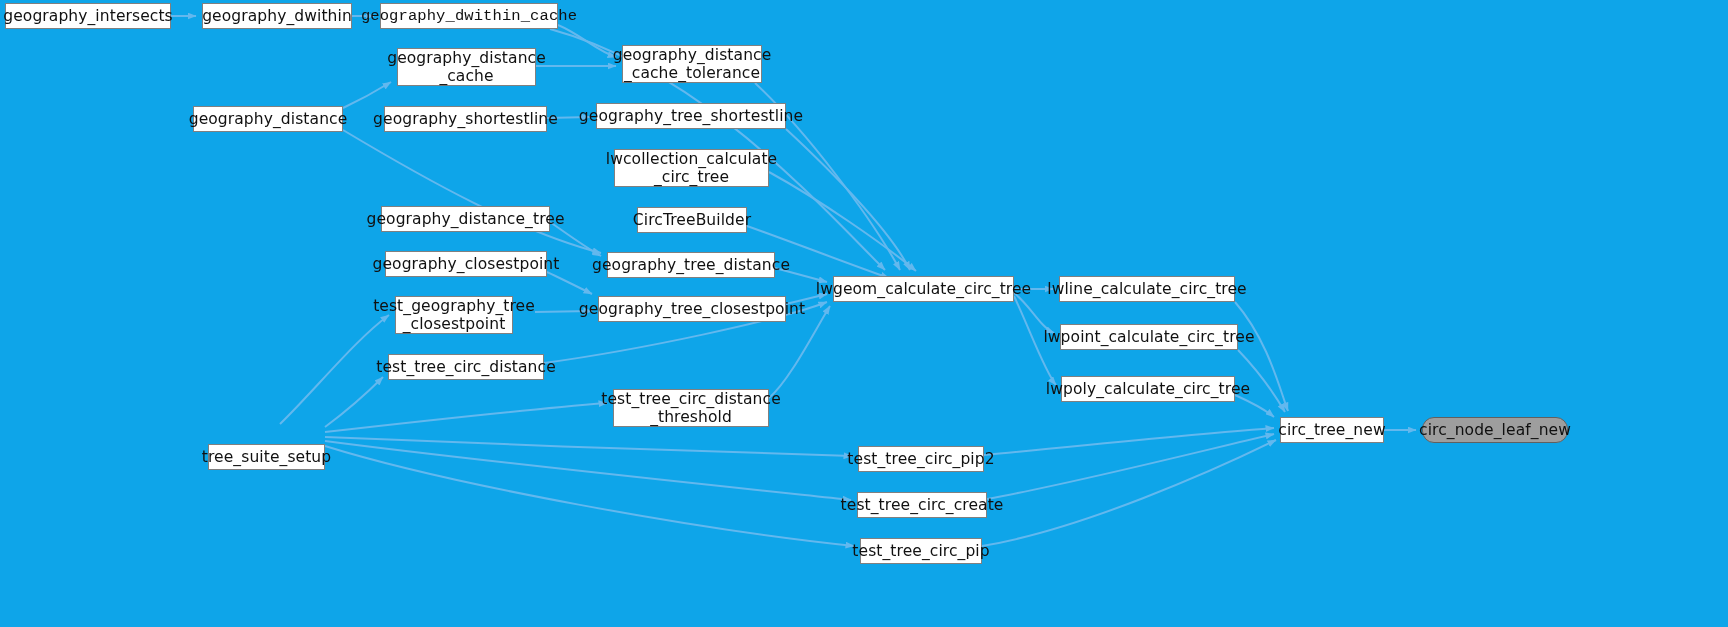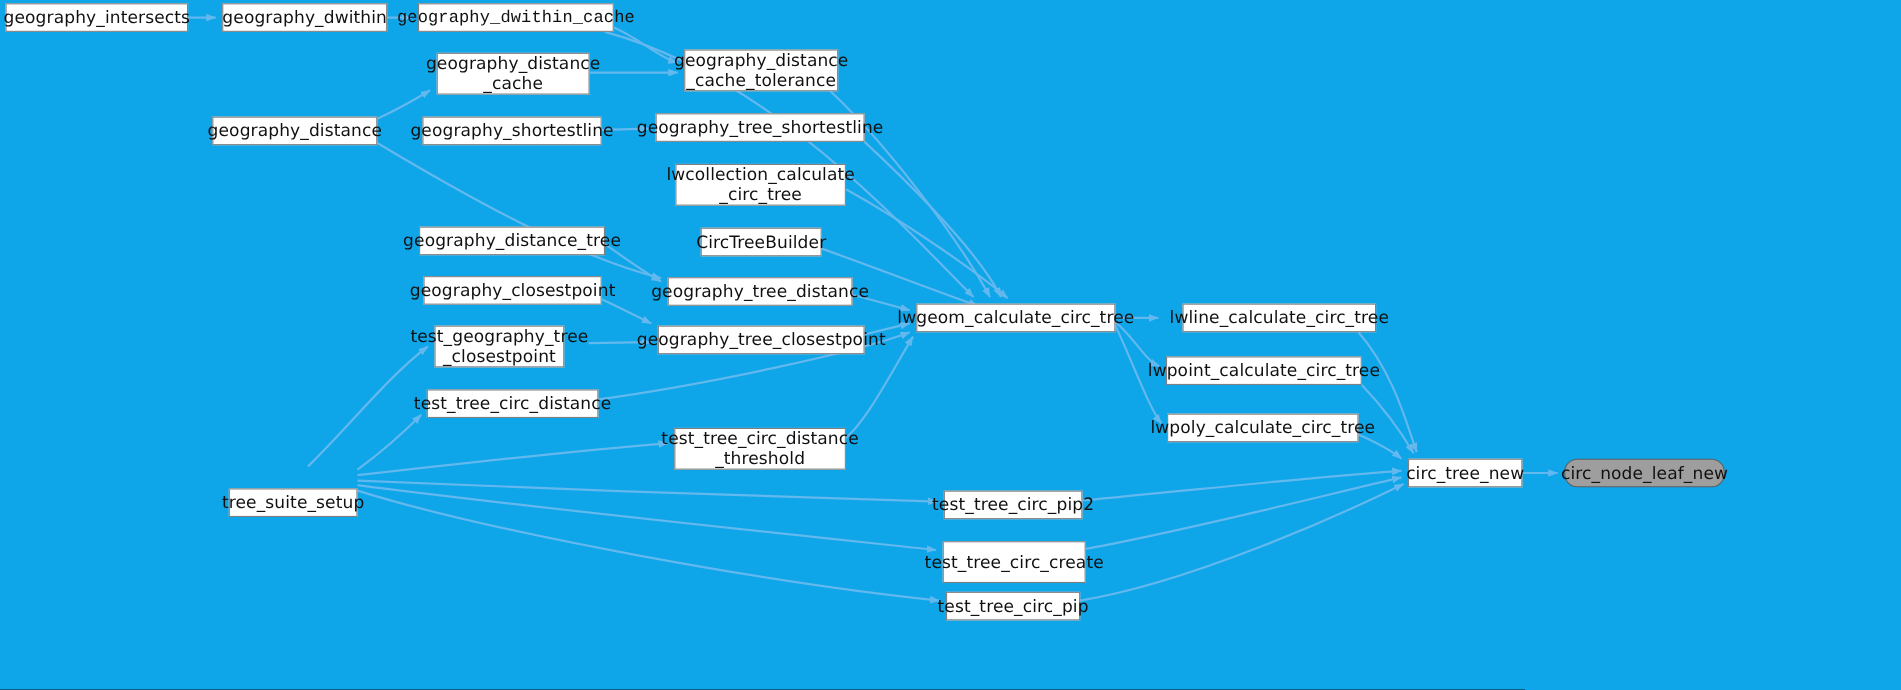--- a/index.html
+++ b/index.html
@@ -72,29 +72,29 @@
       <div class="node" style="left: 193px; top: 106px; width: 150px; height: 26px;">geography_distance</div>
       <div class="node" style="left: 384px; top: 106px; width: 163px; height: 26px;">geography_shortestline</div>
       <div class="node" style="left: 596px; top: 103px; width: 190px; height: 26px;">geography_tree_shortestline</div>
       <div class="node" style="left: 614px; top: 149px; width: 155px; height: 38px;">lwcollection_calculate
 _circ_tree</div>
       <div class="node" style="left: 381px; top: 206px; width: 169px; height: 26px;">geography_distance_tree</div>
       <div class="node" style="left: 637px; top: 207px; width: 110px; height: 26px;">CircTreeBuilder</div>
       <div class="node" style="left: 385px; top: 251px; width: 162px; height: 26px;">geography_closestpoint</div>
       <div class="node" style="left: 607px; top: 252px; width: 168px; height: 26px;">geography_tree_distance</div>
       <div class="node" style="left: 833px; top: 276px; width: 181px; height: 26px;">lwgeom_calculate_circ_tree</div>
-      <div class="node" style="left: 1059px; top: 276px; width: 176px; height: 26px; margin-left: 16px;">lwline_calculate_circ_tree</div>
+      <div class="node" style="left: 1059px; top: 276px; width: 176px; height: 26px;">lwline_calculate_circ_tree</div>
       <div class="node" style="left: 395px; top: 296px; width: 118px; height: 38px;">test_geography_tree
 _closestpoint</div>
       <div class="node" style="left: 598px; top: 296px; width: 188px; height: 26px;">geography_tree_closestpoint</div>
       <div class="node" style="left: 1060px; top: 324px; width: 178px; height: 26px;">lwpoint_calculate_circ_tree</div>
       <div class="node" style="left: 388px; top: 354px; width: 156px; height: 26px;">test_tree_circ_distance</div>
       <div class="node" style="left: 1061px; top: 376px; width: 174px; height: 26px;">lwpoly_calculate_circ_tree</div>
       <div class="node" style="left: 613px; top: 389px; width: 156px; height: 38px;">test_tree_circ_distance
 _threshold</div>
       <div class="node" style="left: 208px; top: 444px; width: 117px; height: 26px;">tree_suite_setup</div>
       <div class="node" style="left: 1280px; top: 417px; width: 104px; height: 26px;">circ_tree_new</div>
       <div class="node current" style="left: 1422px; top: 417px; width: 146px; height: 26px; border-radius: 12px;">circ_node_leaf_new</div>
       <div class="node" style="left: 858px; top: 446px; width: 126px; height: 26px;">test_tree_circ_pip2</div>
-      <div class="node" style="left: 857px; top: 492px; width: 130px; height: 38px;">test_tree_circ_create</div>
+      <div class="node" style="left: 857px; top: 492px; width: 130px; height: 26px;">test_tree_circ_create</div>
       <div class="node" style="left: 860px; top: 538px; width: 122px; height: 26px;">test_tree_circ_pip</div>
     </div>
 </div>
 
 </body></html>

